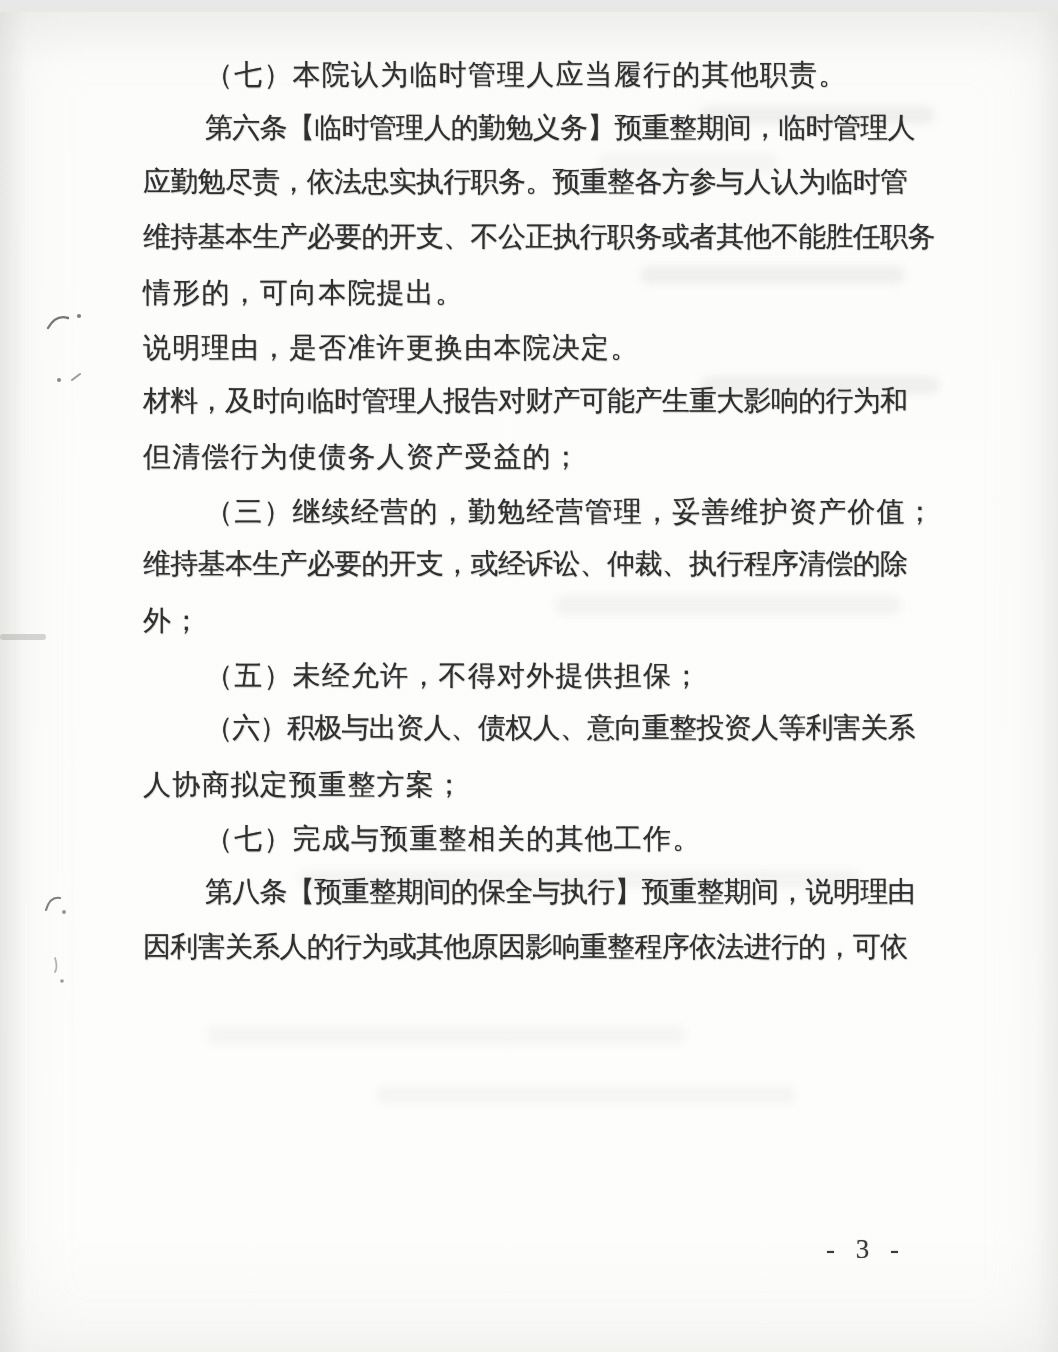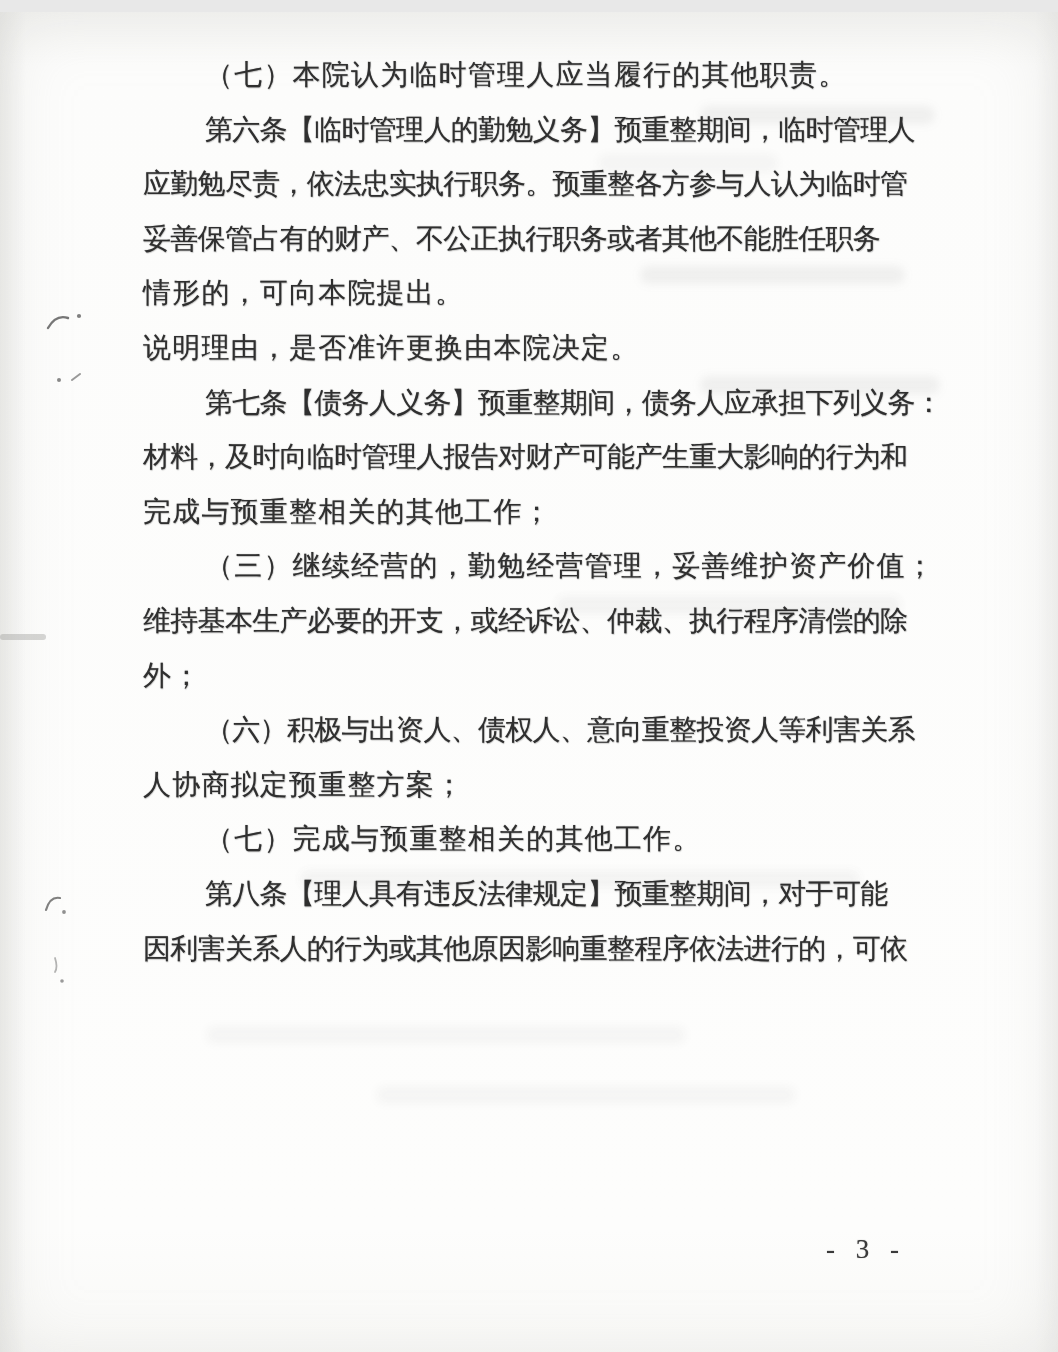--- a/index.html
+++ b/index.html
@@ -41,20 +41,21 @@
   .doc-line {
     height: 54.6px;
     line-height: 54.6px;
     white-space: nowrap;
   }
   .doc-line.indent {
     padding-left: 62px;
   }
   .doc-line.tight {
     letter-spacing: -0.7px;
+    font-family: Liberation Mono, monospace;
   }
   .page-number {
     position: absolute;
     top: 1222px;
     right: 152px;
     font-size: 27px;
     letter-spacing: 7px;
     color: #3a3a3a;
     text-shadow: 0 0 1px rgba(58,58,58,0.5);
   }
@@ -104,30 +105,30 @@
     <path d="M46 898 Q 50 884 60 886" stroke="#4a4a4a" stroke-width="2.2" fill="none" opacity="0.7" stroke-linecap="round"></path>
     <circle cx="64" cy="900" r="1.9" fill="#4a4a4a" opacity="0.6"></circle>
     <path d="M55 946 Q 58 955 55 960" stroke="#5a5a5a" stroke-width="1.8" fill="none" opacity="0.45" stroke-linecap="round"></path>
     <circle cx="62" cy="969" r="1.8" fill="#4a4a4a" opacity="0.55"></circle>
   </svg>
 
   <div class="doc-body" id="doc-body">
       <div class="doc-line indent">（七）本院认为临时管理人应当履行的其他职责。</div>
       <div class="doc-line indent tight">第六条【临时管理人的勤勉义务】预重整期间，临时管理人</div>
       <div class="doc-line tight">应勤勉尽责，依法忠实执行职务。预重整各方参与人认为临时管</div>
-      <div class="doc-line tight">妥善保管占有的财产、不公正执行职务或者其他不能胜任职务</div>
+      <div class="doc-line tight">维持基本生产必要的开支、不公正执行职务或者其他不能胜任职务</div>
       <div class="doc-line">情形的，可向本院提出。</div>
       <div class="doc-line">说明理由，是否准许更换由本院决定。</div>
-      <div class="doc-line indent tight">第七条【债务人义务】预重整期间，债务人应承担下列义务：</div>
       <div class="doc-line tight">材料，及时向临时管理人报告对财产可能产生重大影响的行为和</div>
-      <div class="doc-line">完成与预重整相关的其他工作；</div>
+      <div class="doc-line">但清偿行为使债务人资产受益的；</div>
       <div class="doc-line indent">（三）继续经营的，勤勉经营管理，妥善维护资产价值；</div>
       <div class="doc-line tight">维持基本生产必要的开支，或经诉讼、仲裁、执行程序清偿的除</div>
       <div class="doc-line">外；</div>
+      <div class="doc-line indent">（五）未经允许，不得对外提供担保；</div>
       <div class="doc-line indent tight">（六）积极与出资人、债权人、意向重整投资人等利害关系</div>
       <div class="doc-line">人协商拟定预重整方案；</div>
       <div class="doc-line indent">（七）完成与预重整相关的其他工作。</div>
-      <div class="doc-line indent tight">第八条【理人具有违反法律规定】预重整期间，对于可能</div>
+      <div class="doc-line indent tight">第八条【预重整期间的保全与执行】预重整期间，说明理由</div>
       <div class="doc-line tight">因利害关系人的行为或其他原因影响重整程序依法进行的，可依</div>
     </div>
 
   <div class="page-number">- 3 -</div>
 </div>
 
 </body></html>

